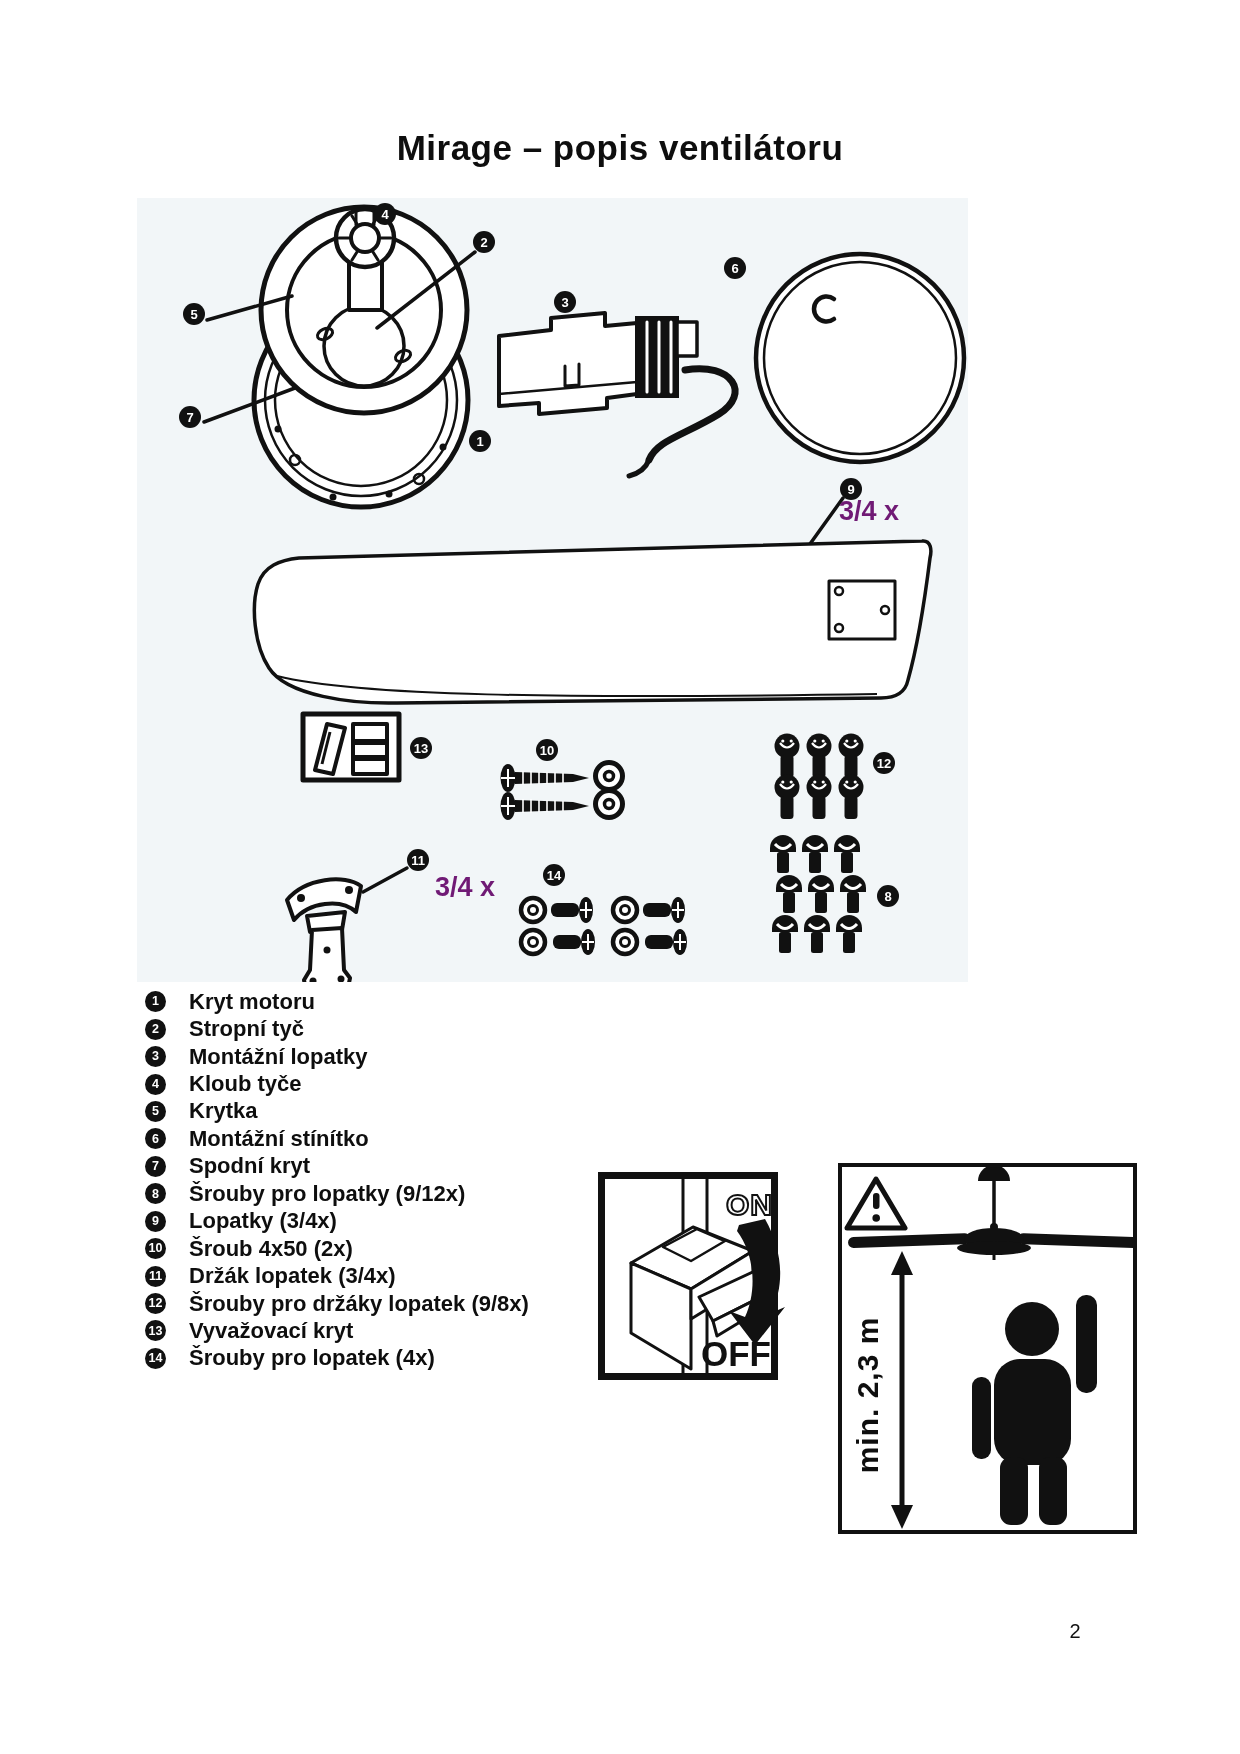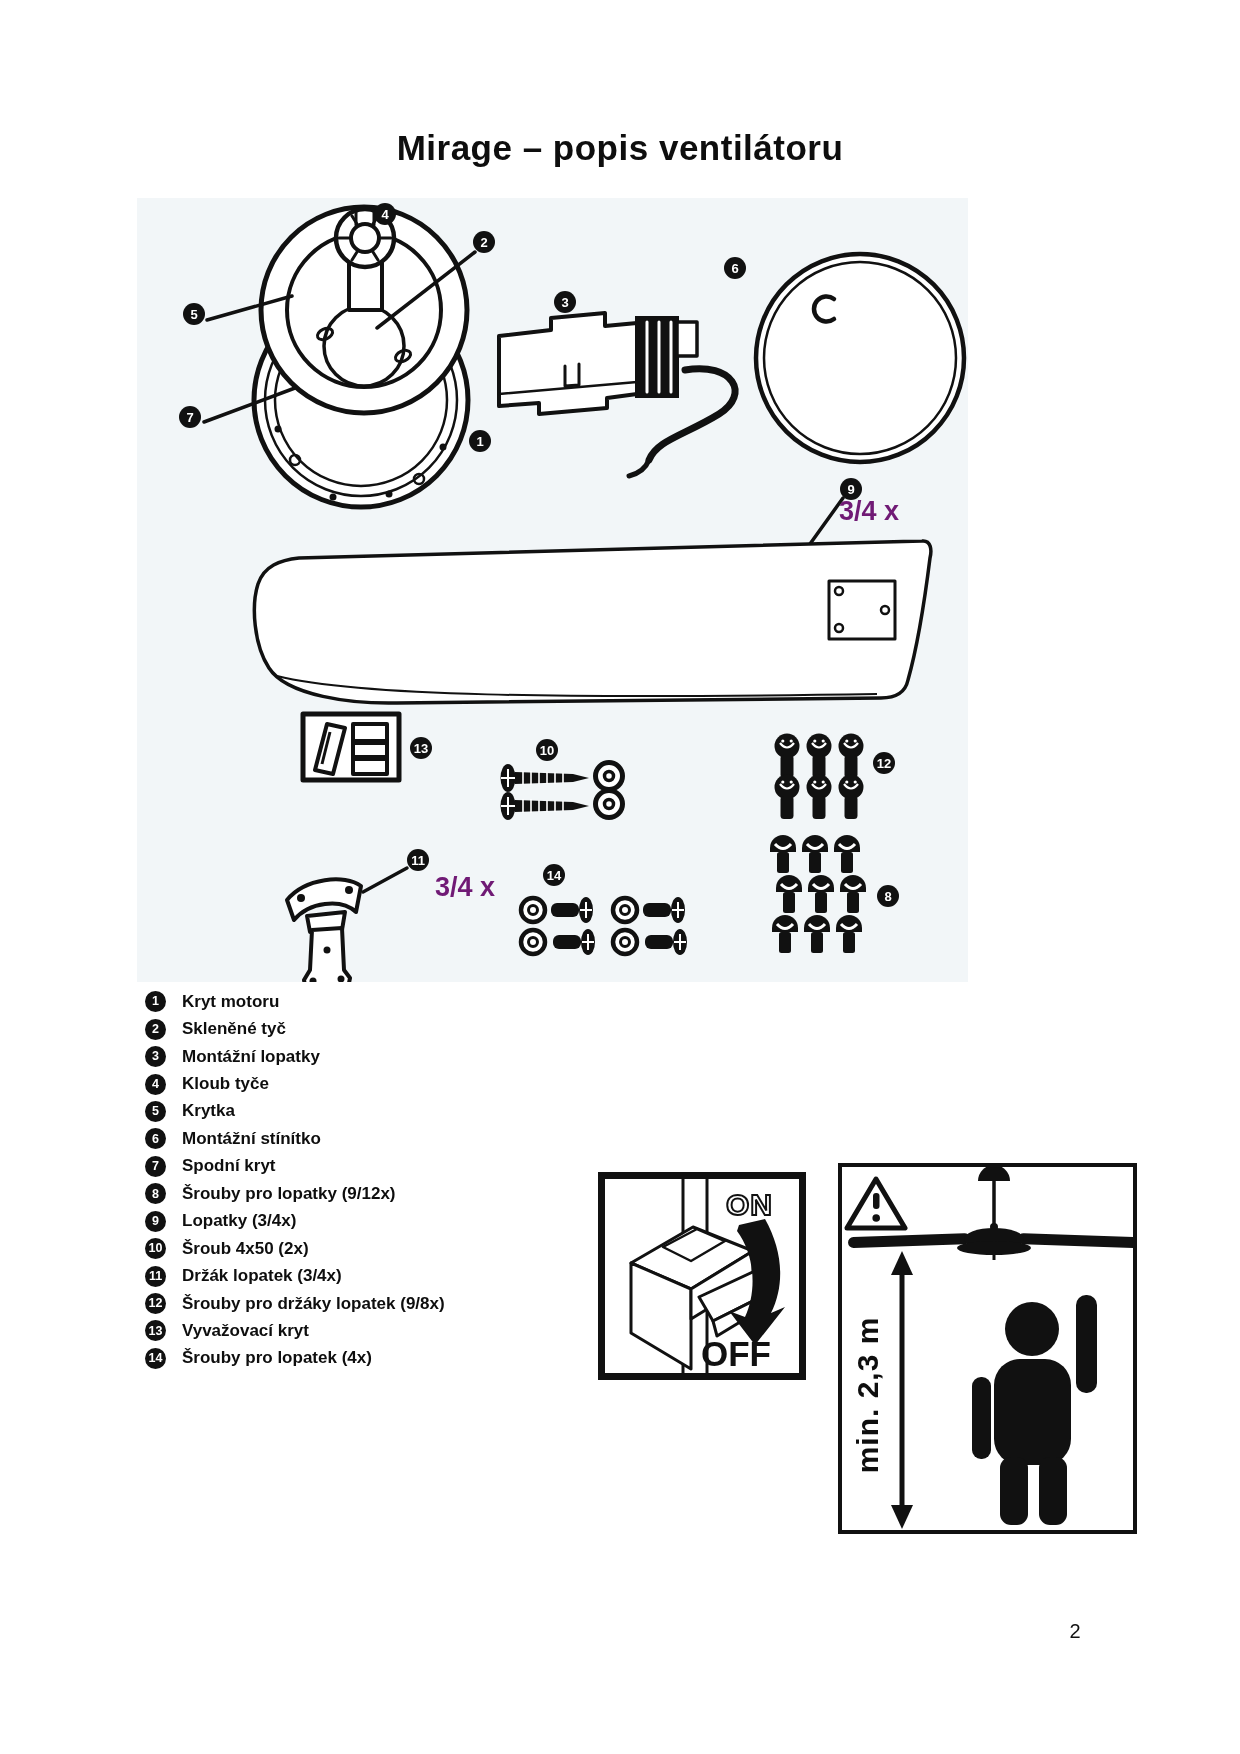--- a/index.html
+++ b/index.html
@@ -23,23 +23,23 @@
   }
   .qty-label{
     position:absolute;font-size:27px;font-weight:bold;color:#701a75;white-space:nowrap;
   }
   .parts{position:absolute;left:145px;top:988px;}
   .part-row{display:flex;align-items:center;height:27.45px;}
   .part-badge{
     flex:0 0 auto;width:21px;height:21px;border-radius:50%;background:#111;color:#fff;
     font-size:12.5px;font-weight:bold;display:flex;align-items:center;justify-content:center;line-height:1;
   }
-  .part-label{margin-left:16px;font-size:17px;font-weight:bold;white-space:nowrap;color:#0e0e0e;}
+  .part-label{margin-left:23px;font-size:22px;font-weight:bold;white-space:nowrap;color:#0e0e0e;}
   .switch-panel{
-    position:absolute;left:598px;top:1172px;width:208px;height:208px;
+    position:absolute;left:598px;top:1172px;width:180px;height:208px;
     border:7px solid #111;background:#fff;box-sizing:border-box;
   }
   .height-panel{
     position:absolute;left:838px;top:1163px;width:299px;height:371px;
     border:4px solid #111;background:#fff;box-sizing:border-box;
   }
   .min-height-label{
     position:absolute;left:-98px;top:210px;width:250px;height:36px;
     transform:rotate(-90deg);text-align:center;font-size:30px;font-weight:bold;
     letter-spacing:1px;color:#0e0e0e;
@@ -224,21 +224,21 @@
   <div class="qty-label" style="left:298px;top:674px">3/4 x</div>
 </div>
 
 <div class="parts">
   <div class="part-row">
       <span class="part-badge">1</span>
       <span class="part-label">Kryt motoru</span>
     </div>
   <div class="part-row">
       <span class="part-badge">2</span>
-      <span class="part-label">Skleněné tyč</span>
+      <span class="part-label">Stropní tyč</span>
     </div>
   <div class="part-row">
       <span class="part-badge">3</span>
       <span class="part-label">Montážní lopatky</span>
     </div>
   <div class="part-row">
       <span class="part-badge">4</span>
       <span class="part-label">Kloub tyče</span>
     </div>
   <div class="part-row">

